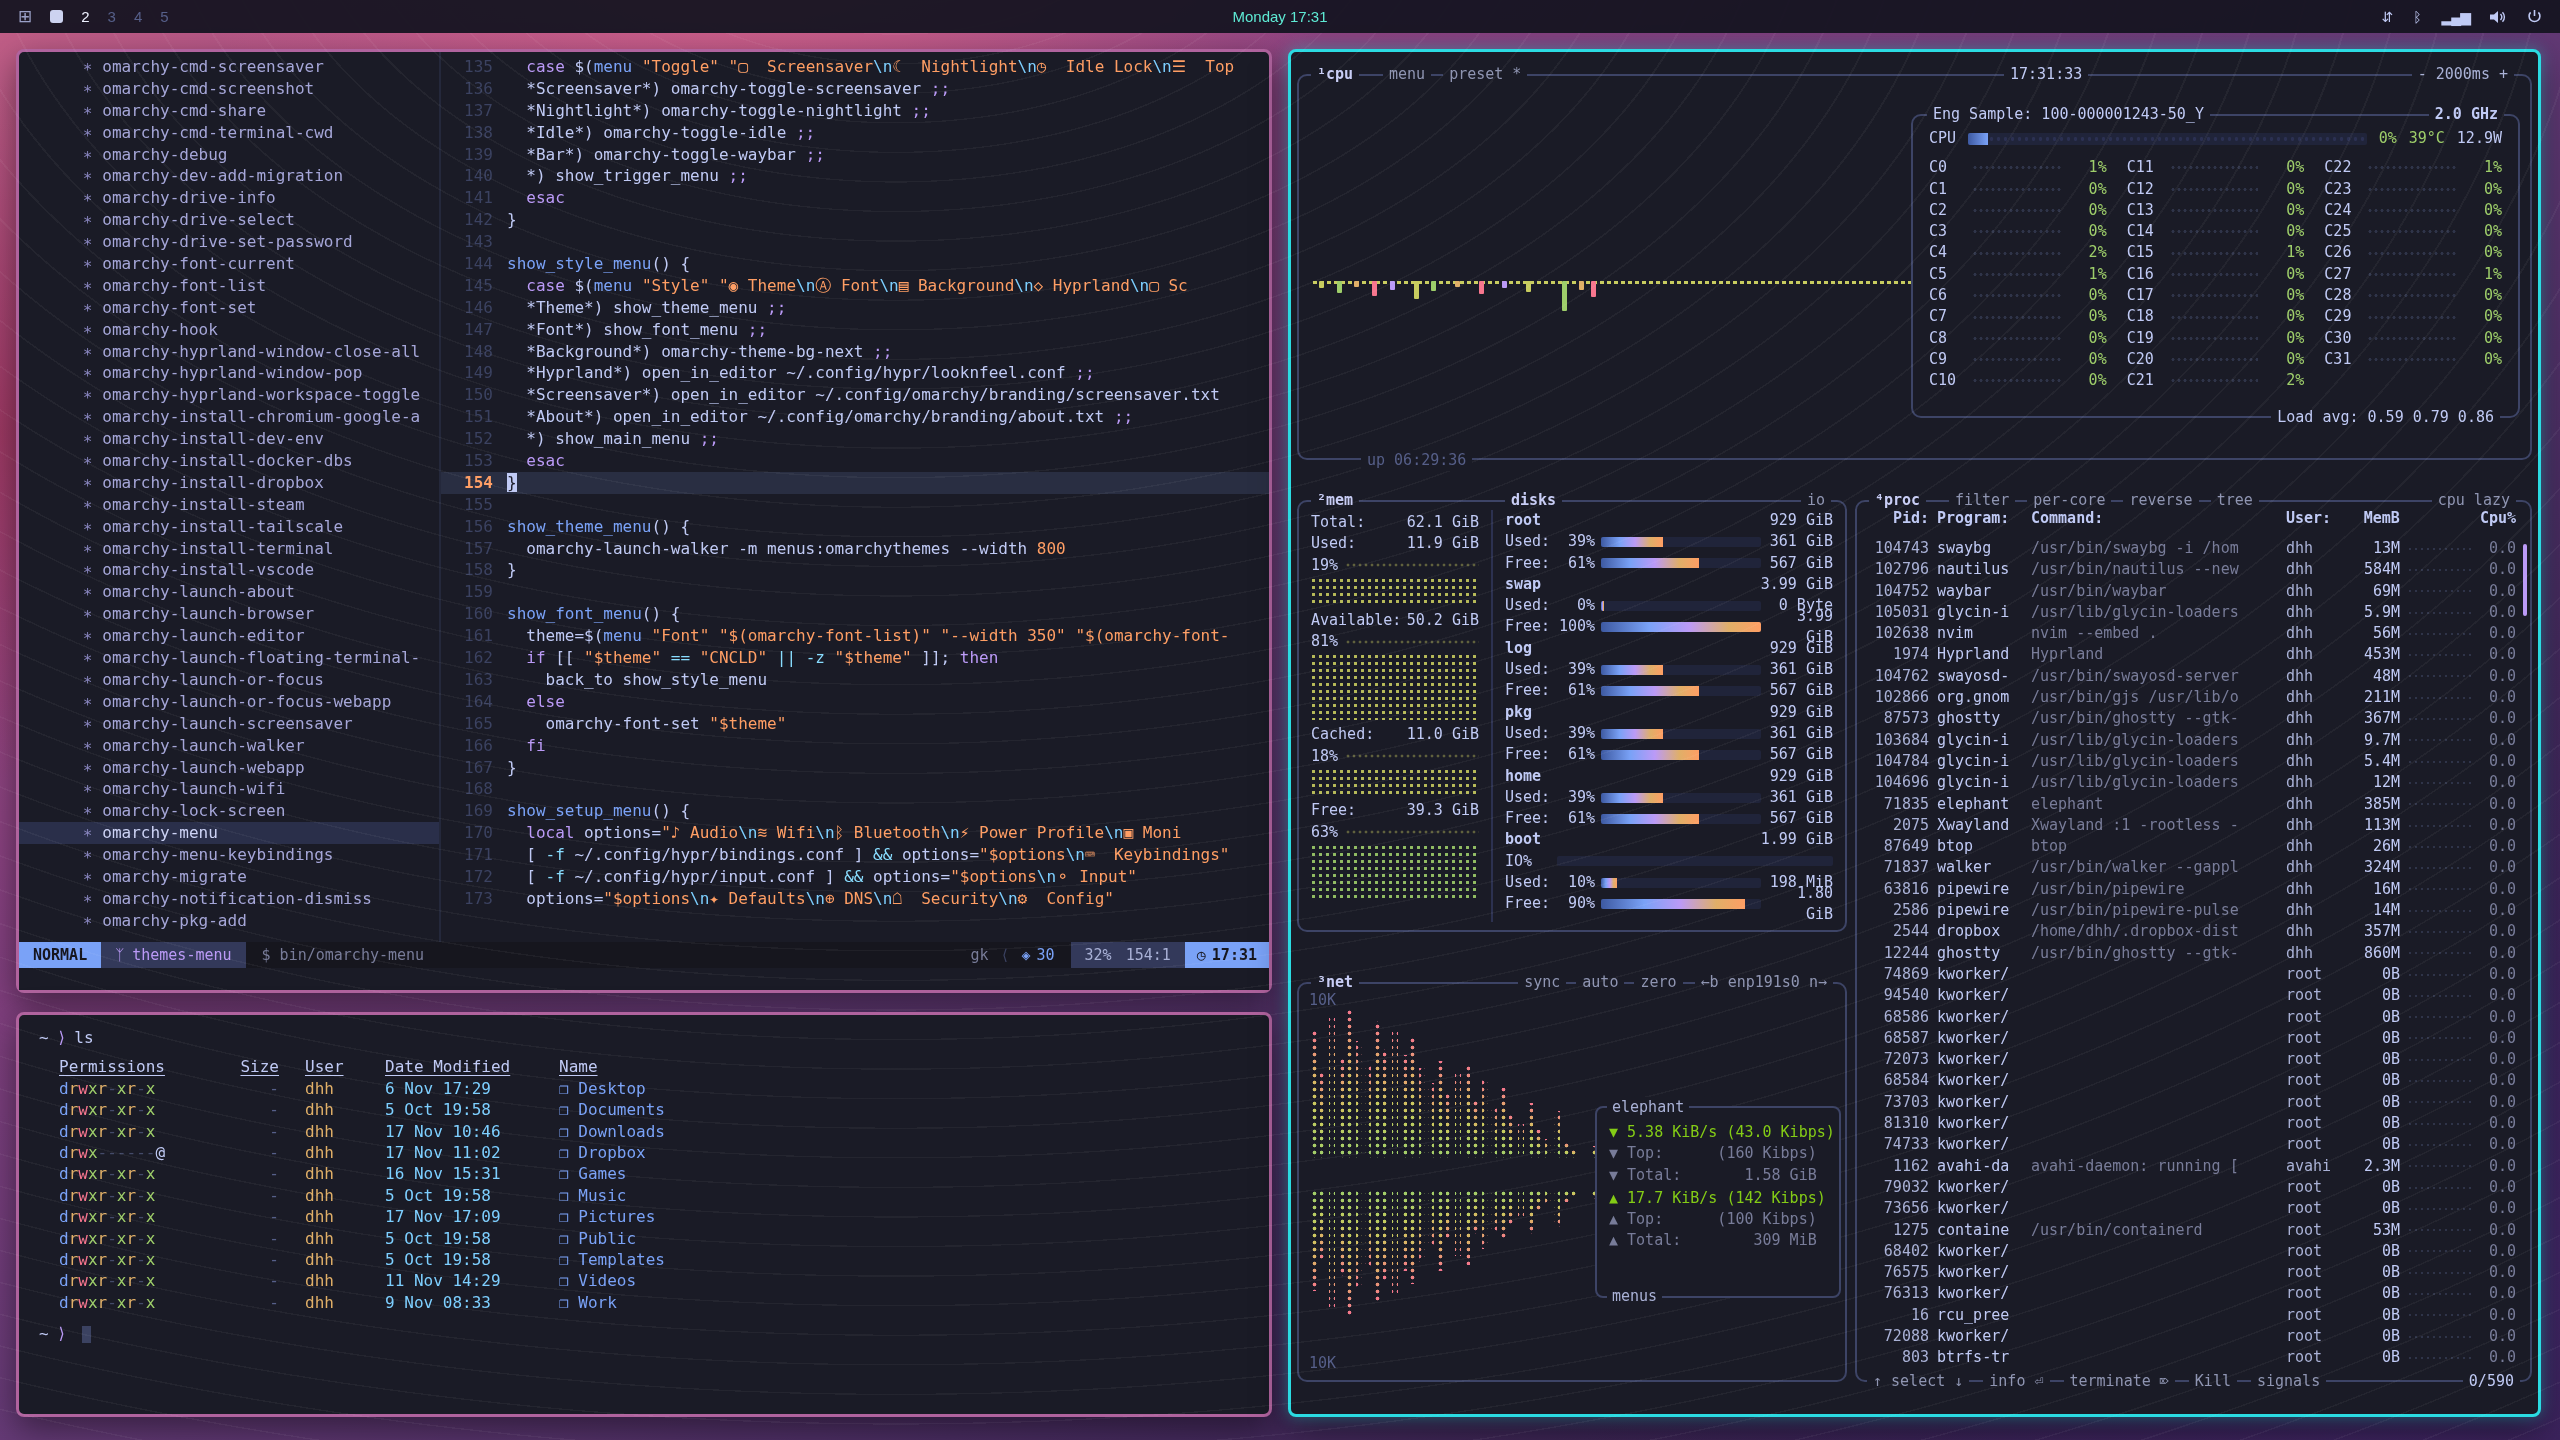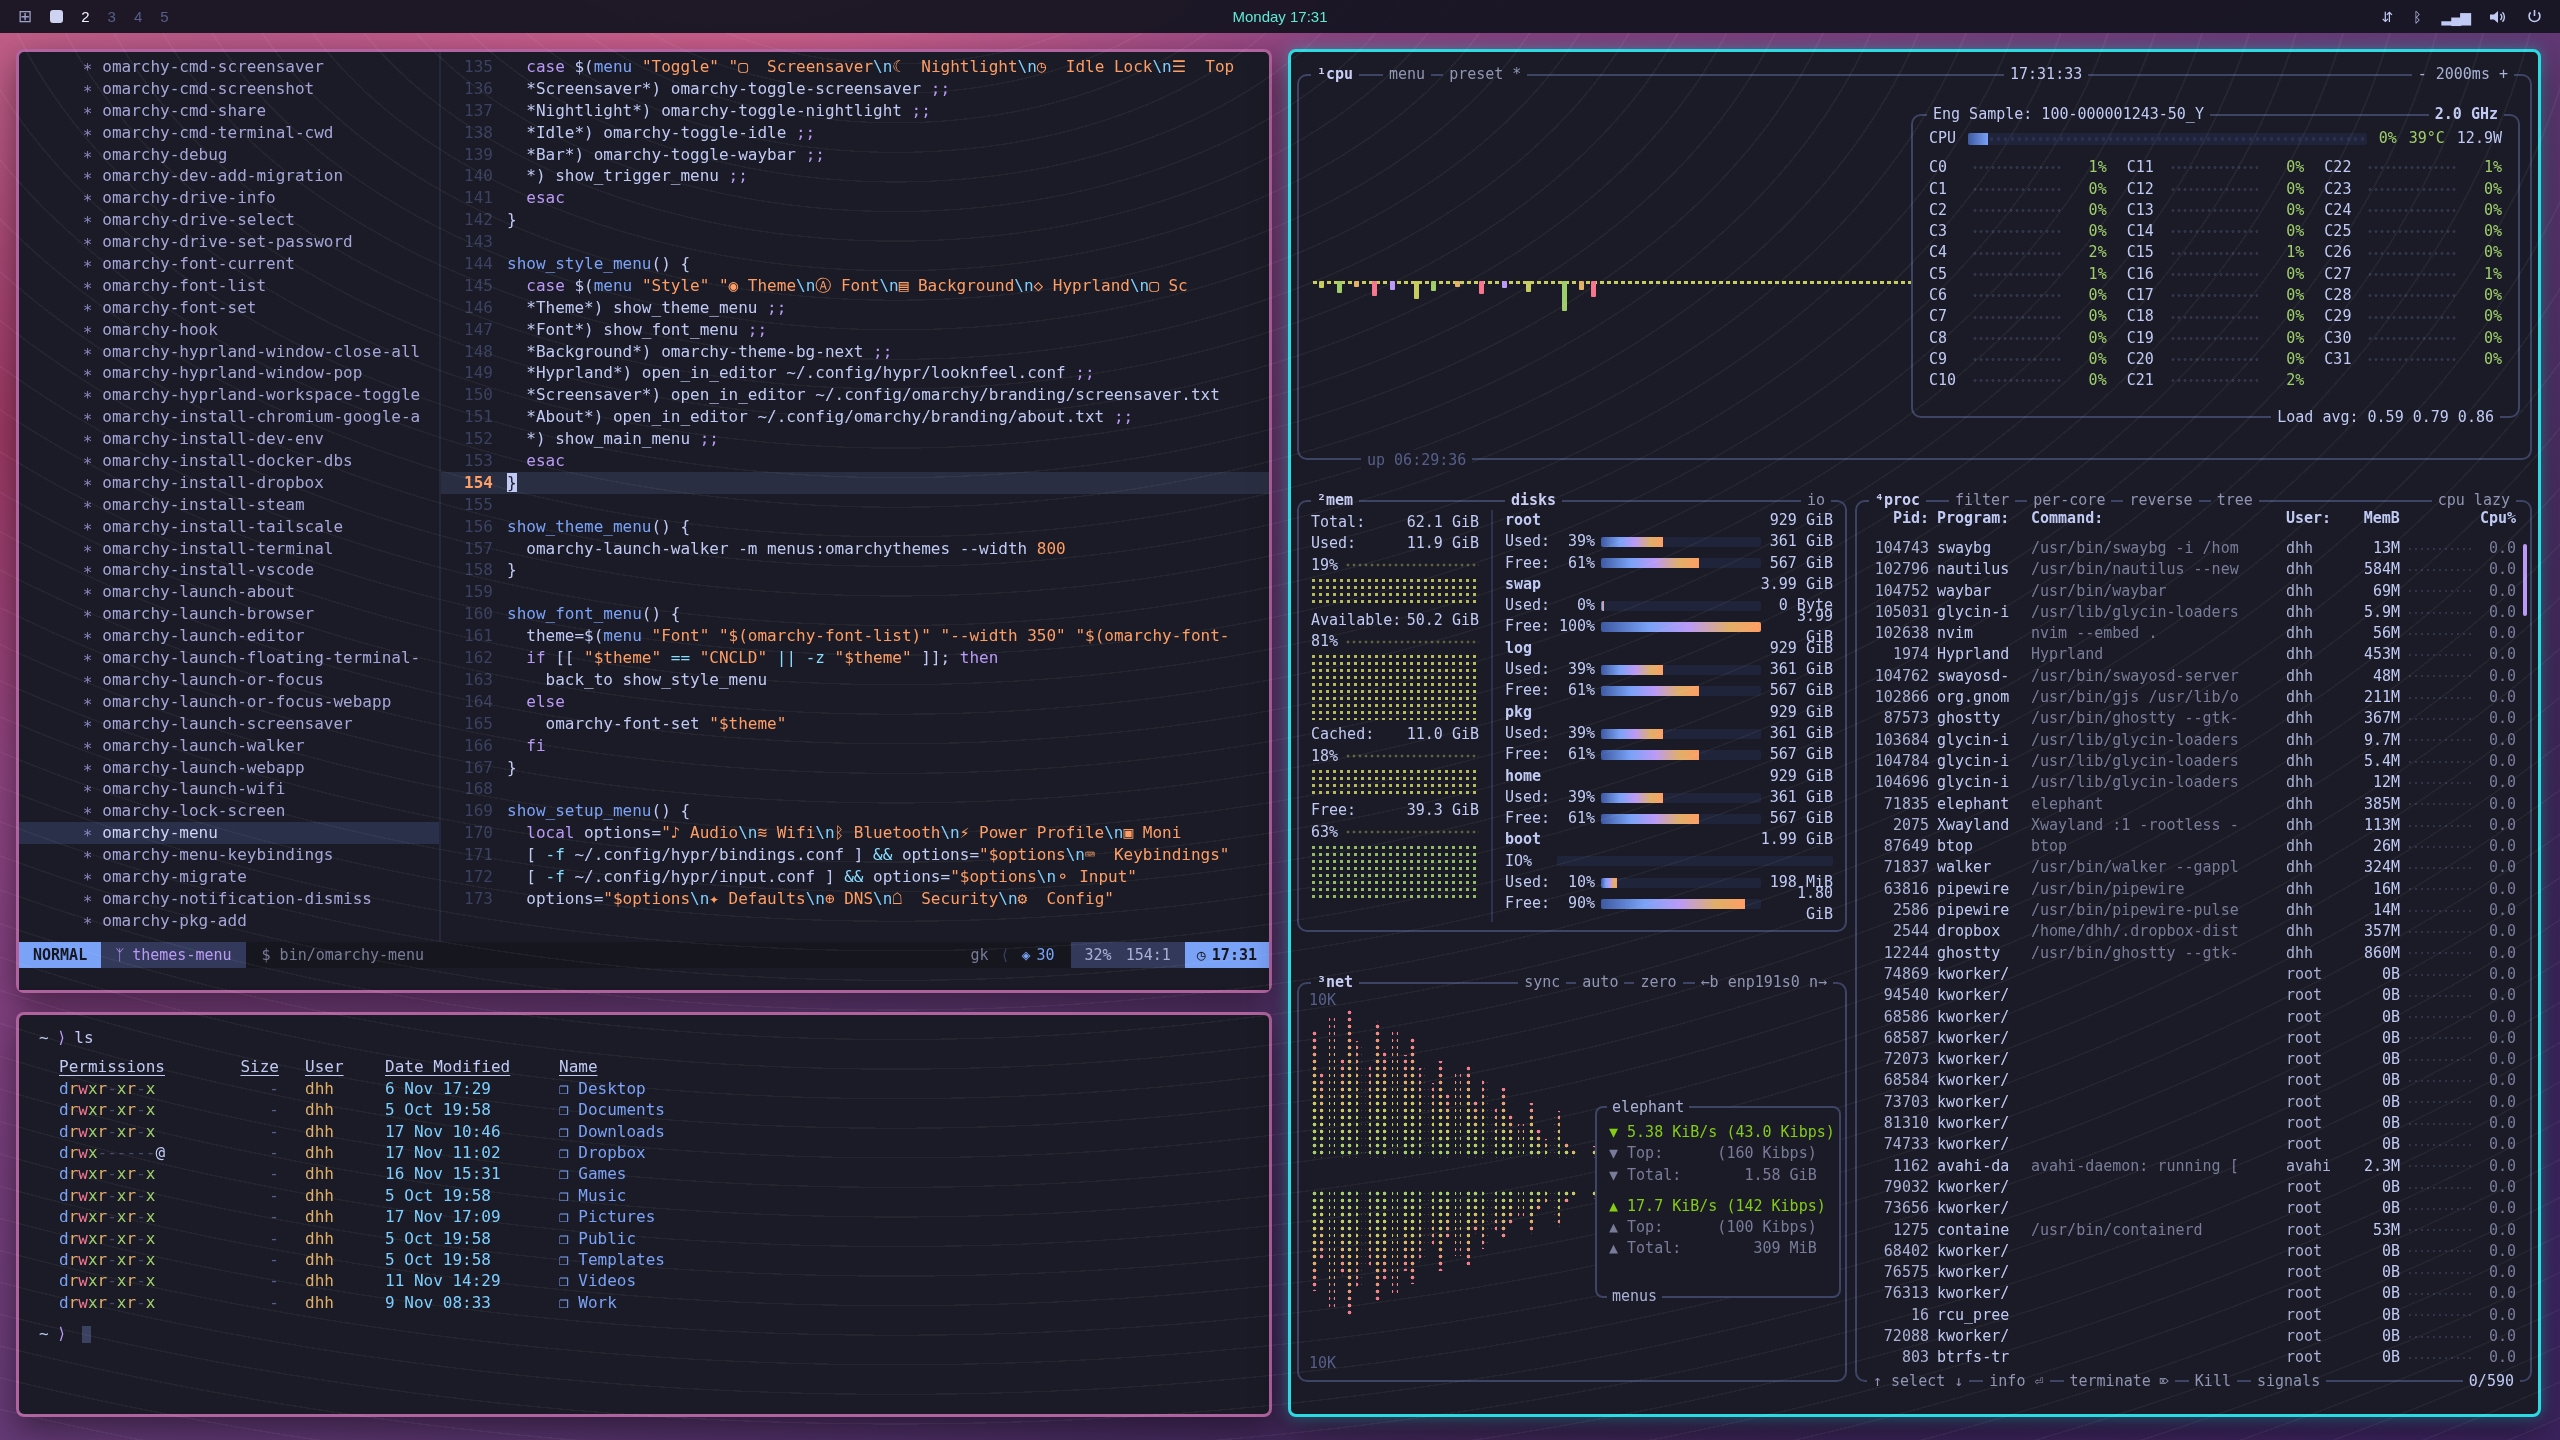--- a/index.html
+++ b/index.html
@@ -151,21 +151,21 @@
   .scale{position:absolute;left:10px;color:#565f89;}
   .scale.top{top:6px;}
   .scale.bot{bottom:6px;}
   .netinfo{position:absolute;left:296px;top:122px;width:246px;height:192px;border:2px solid #3d4466;border-radius:8px;
     background:#1a1b26;padding:14px 10px 6px 12px;box-sizing:border-box;z-index:2;}
   .nlabel{position:absolute;background:#1a1b26;padding:0 5px;color:#a9b1d6;}
   .nlabel.top{top:-11px;left:10px;}
   .nlabel.bot{bottom:-11px;left:10px;}
   .nline{height:21.3px;white-space:pre;color:#84cc16;}
   .nline.dim{color:#787c99;}
-  .nline.gap{margin-top:10px;}
+  .nline.gap{margin-top:2px;}
 
   .procbox{left:564px;top:448px;width:677px;height:882px;}
   .proc-hdr{left:92px;}
   .sort-chip{position:absolute;top:-12px;right:14px;}
   .prochead{display:flex;align-items:center;gap:8px;height:26px;padding:8px 14px 0 10px;font-weight:bold;box-sizing:border-box;}
   .prochead span{color:#c0caf5;}
   .procrows{position:absolute;left:10px;right:14px;top:36px;bottom:14px;overflow:hidden;}
   .procrow{display:flex;align-items:center;gap:8px;height:21.3px;}
   .ppid{flex:0 0 62px;text-align:right;color:#a9b1d6;white-space:nowrap;}
   .pprog{flex:0 0 86px;color:#c0caf5;white-space:nowrap;overflow:hidden;}

